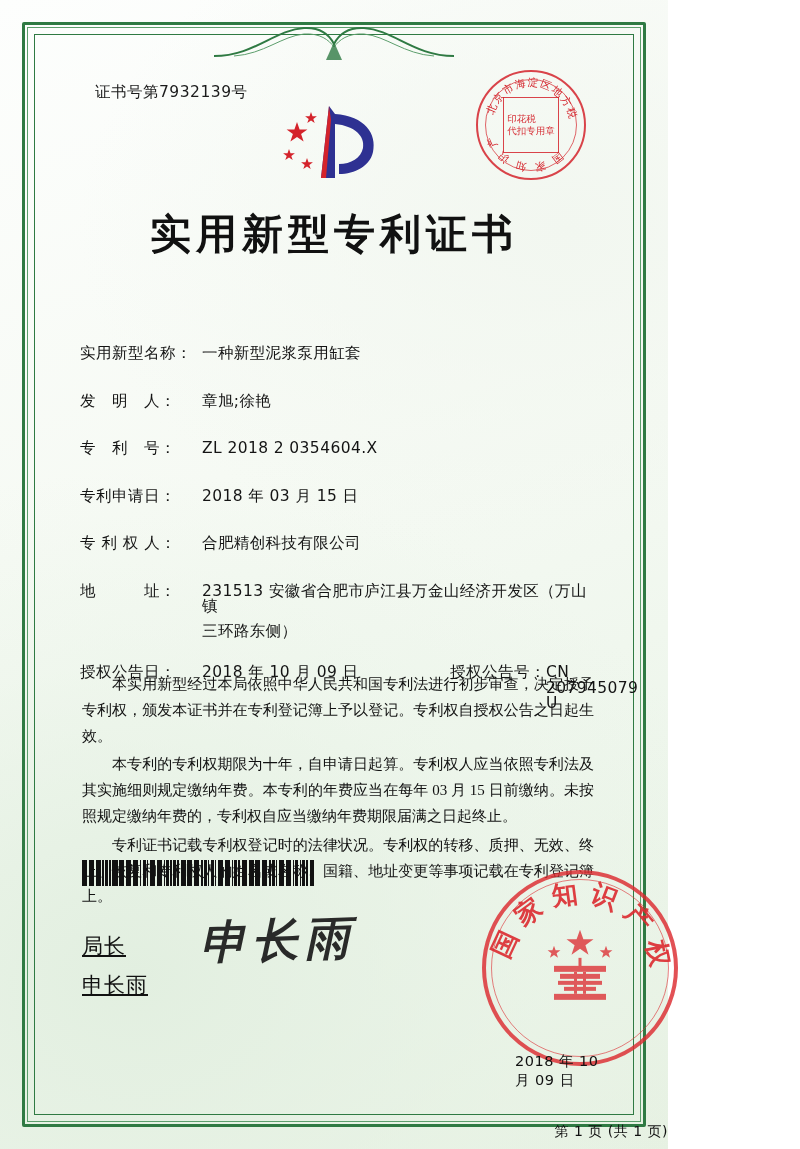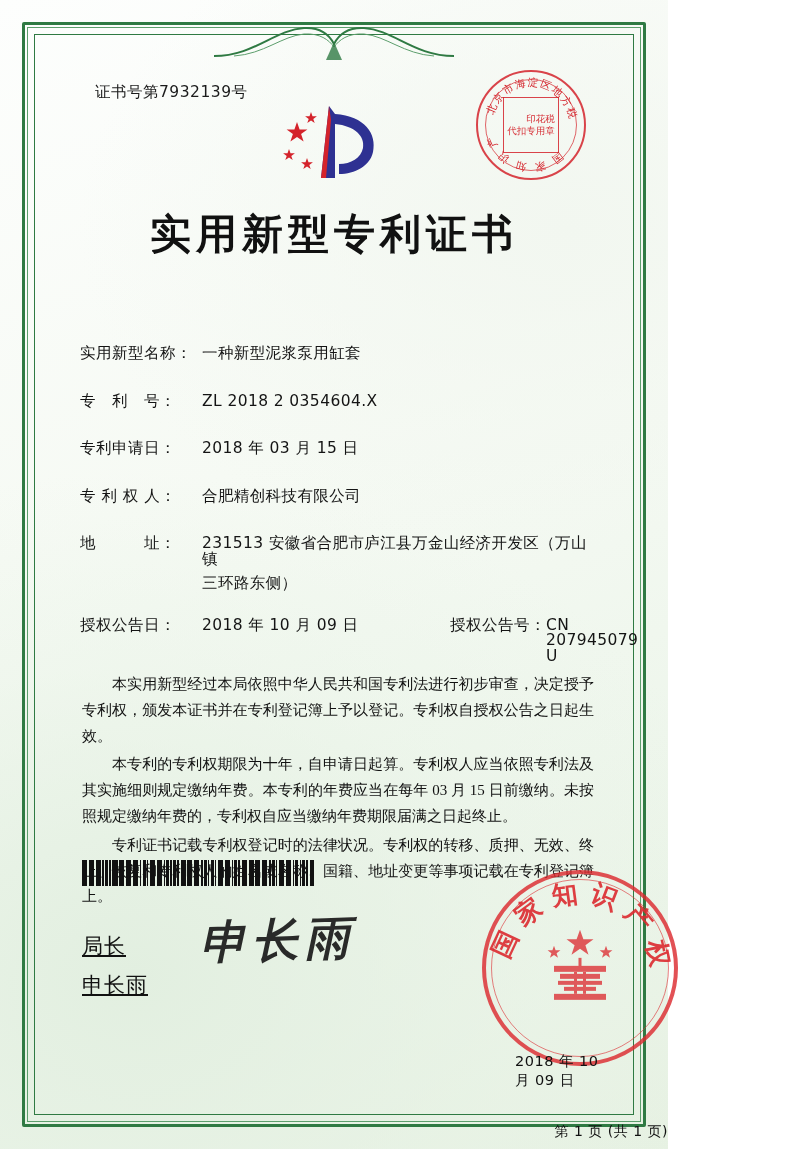--- a/index.html
+++ b/index.html
@@ -111,21 +111,21 @@
     color: #d4232b;
     font-size: 9px;
   }
   .tax-inner-text {
     position: absolute;
     left: 27px; top: 27px;
     width: 56px; height: 56px;
     display: flex;
     align-items: center;
     justify-content: center;
-    text-align: right;
+    text-align: left;
     color: #d4232b;
     font-size: 9.5px;
     line-height: 1.25;
     letter-spacing: 0px;
     opacity: 0.95;
   }
 
   
   .title {
     position: absolute;
@@ -344,20 +344,24 @@
 
     <div class="title">实用新型专利证书</div>
 
     <div class="fields">
 
       <div class="field-row">
         <div class="f-label">实用新型名称：</div>
         <div class="f-value">一种新型泥浆泵用缸套</div>
       </div>
 
+      <div class="field-row">
+        <div class="f-label">发　明　人：</div>
+        <div class="f-value">章旭;徐艳</div>
+      </div>
 
       <div class="field-row">
         <div class="f-label">专　利　号：</div>
         <div class="f-value">ZL 2018 2 0354604.X</div>
       </div>
 
       <div class="field-row">
         <div class="f-label">专利申请日：</div>
         <div class="f-value">2018 年 03 月 15 日</div>
       </div>

